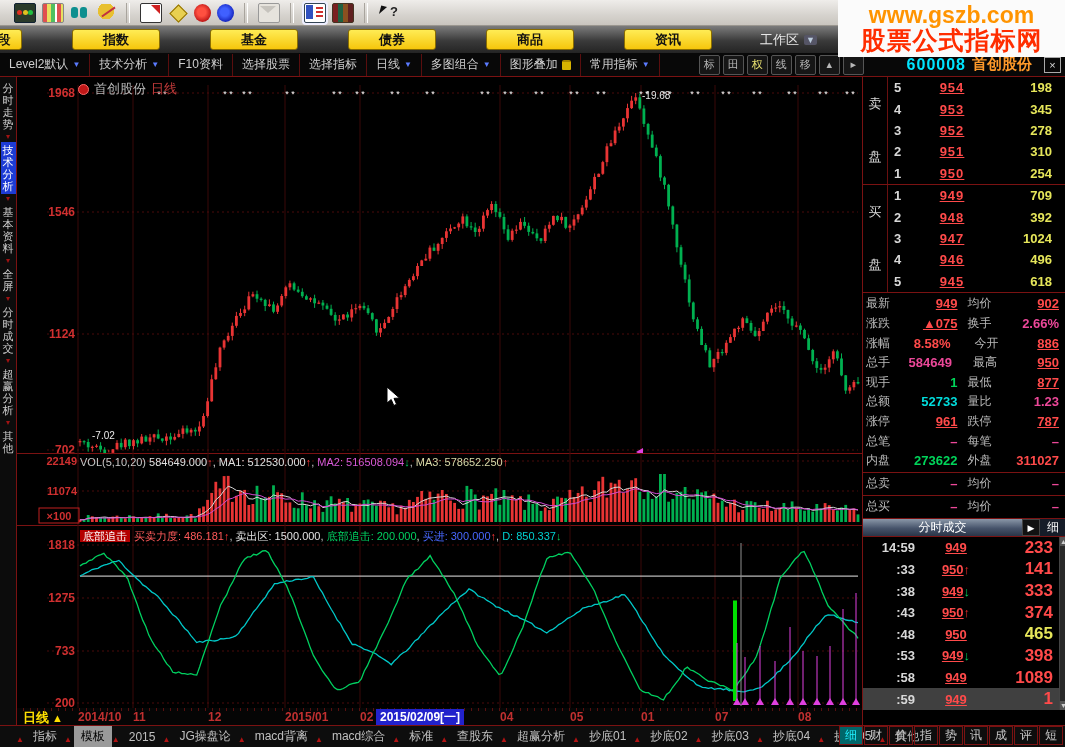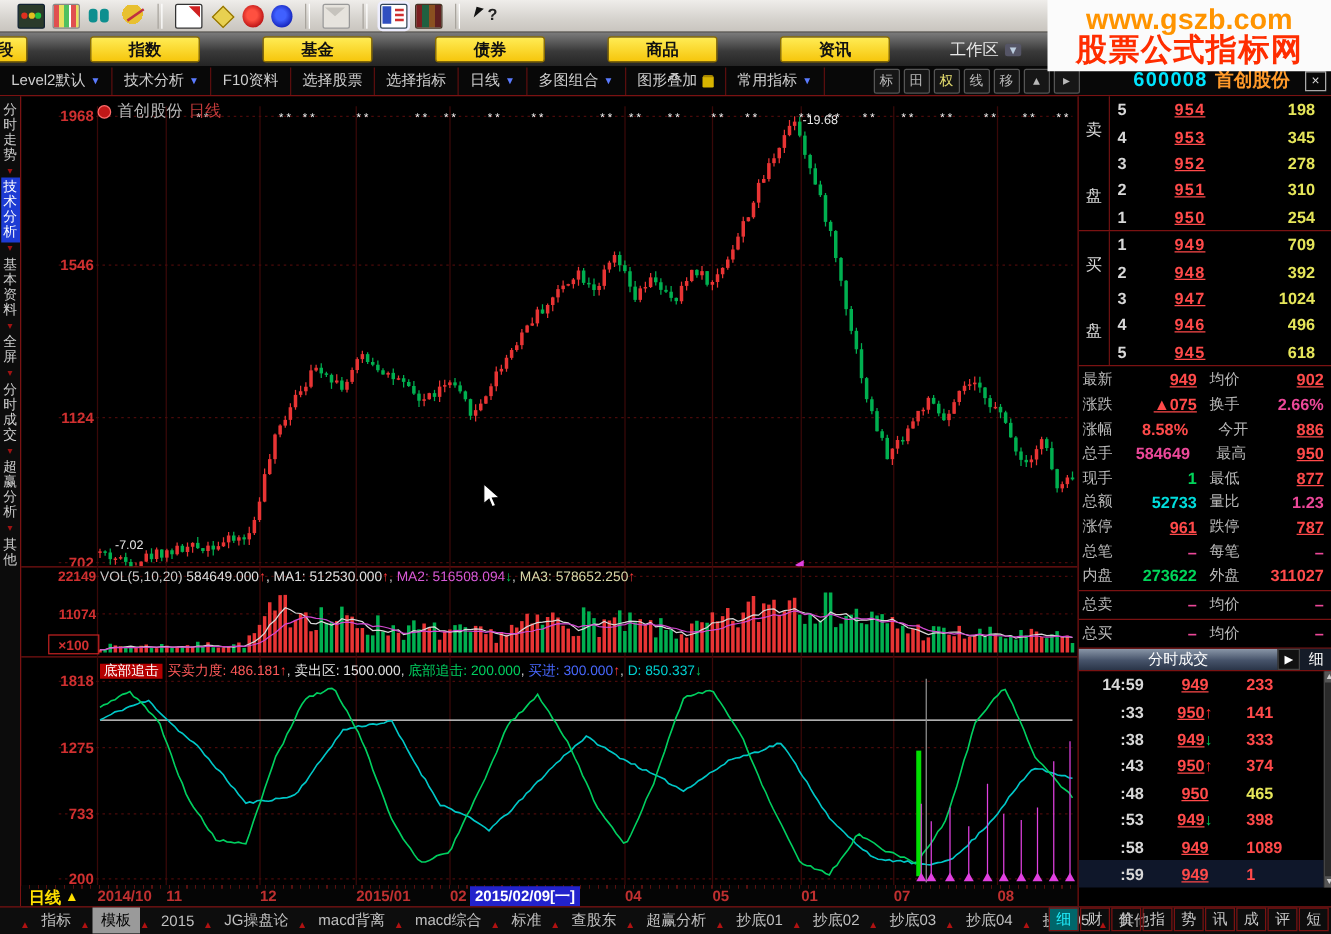--- a/index.html
+++ b/index.html
@@ -83,22 +83,22 @@
   #tickshdr{position:absolute;left:0;top:441px;width:203px;height:19px;background:linear-gradient(#8a97a8,#46536a 55%,#2a3548);display:flex;align-items:center;box-sizing:border-box;border-top:1px solid #7a1212;border-bottom:1px solid #7a1212;}
   #tickshdr .t{flex:1;text-align:center;color:#fff;font-size:12px;}
   #tickshdr .play{width:16px;height:15px;background:#111;color:#fff;font-size:9px;display:flex;align-items:center;justify-content:center;border:1px solid #444;}
   #tickshdr .more{width:26px;text-align:center;color:#fff;font-size:12px;background:#151c28;}
   #ticks{position:absolute;left:0;top:460px;width:196px;height:173px;display:flex;flex-direction:column;}
   .tkrow{flex:1;display:flex;align-items:center;}
   .tkrow .tm{width:52px;text-align:right;color:#d8d8d8;font-weight:bold;font-size:13px;}
   .tkrow .pr{flex:1;text-align:center;font-weight:bold;font-size:13px;}
   .tkrow .pr .p{color:#ff4a4a;text-decoration:underline;}
   .tkrow .pr .up{color:#ff3030;} .tkrow .pr .dn{color:#00d55a;}
-  .tkrow .vv{width:56px;padding-right:6px;font-weight:bold;font-size:13px;}
-  .tkrow.sel{background:#0f172a;}
+  .tkrow .vv{width:56px;text-align:right;padding-right:6px;font-weight:bold;font-size:17px;}
+  .tkrow.sel{background:#404040;}
   #scrollbar{position:absolute;left:196px;top:460px;width:7px;height:173px;background:#2a2a2a;border-left:1px solid #444;}
   #scrollbar .sa{position:absolute;left:0;width:7px;height:9px;color:#cfcfcf;font-size:7px;text-align:center;line-height:9px;background:#555;}
 
   
   #bottombar{left:0;top:725px;width:1065px;height:22px;background:#0d0d0d;border-top:1px solid #7a1212;display:flex;align-items:center;box-sizing:border-box;}
   #btabs{display:flex;align-items:center;padding-left:18px;gap:2px;}
   .btab{color:#c0c0c0;font-size:12px;padding:2px 7px;display:flex;align-items:center;white-space:nowrap;}
   .btab.active{background:#9a9a9a;color:#000;}
   .btri{color:#b01212;font-size:8px;margin:6px 0 0 -2px;}
   #rtabs{position:absolute;right:2px;top:726px;display:flex;gap:1px;}

